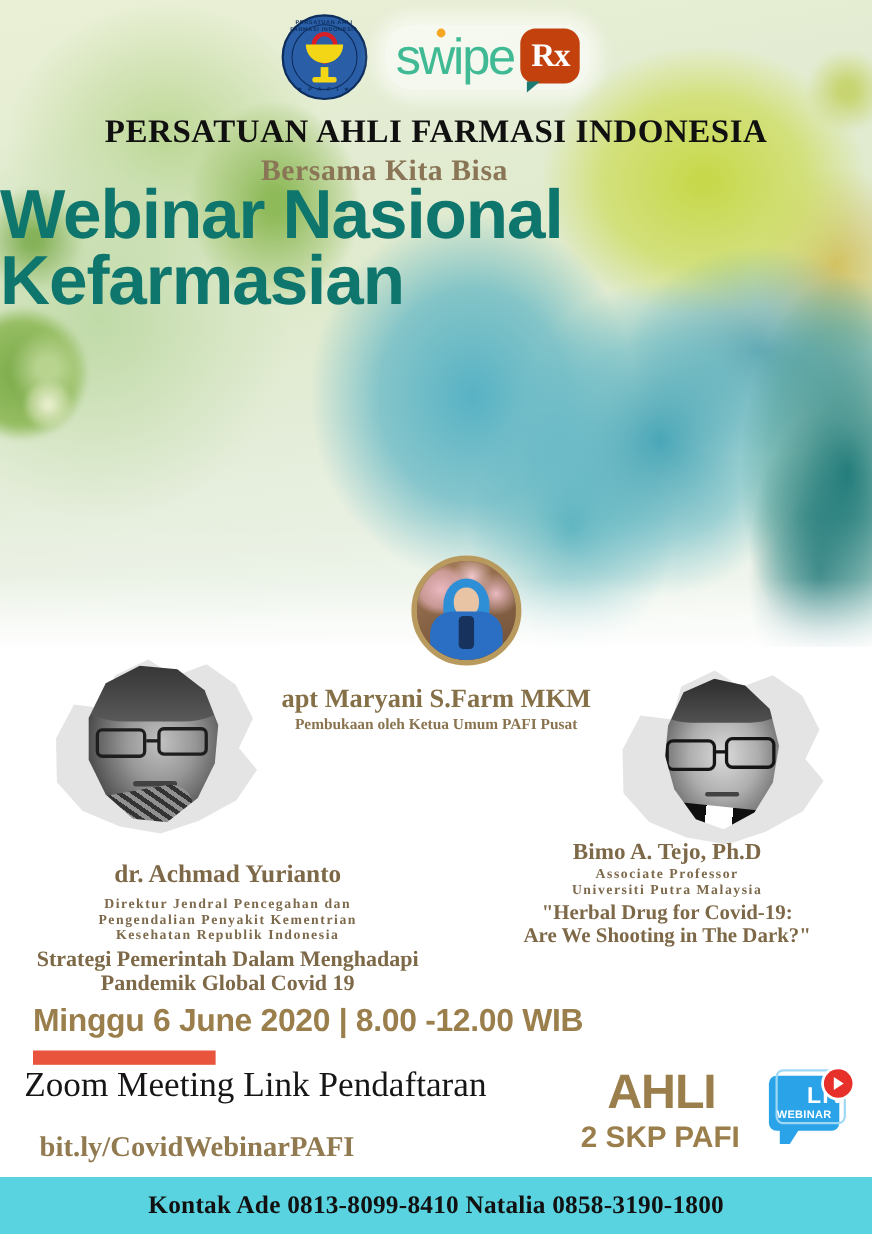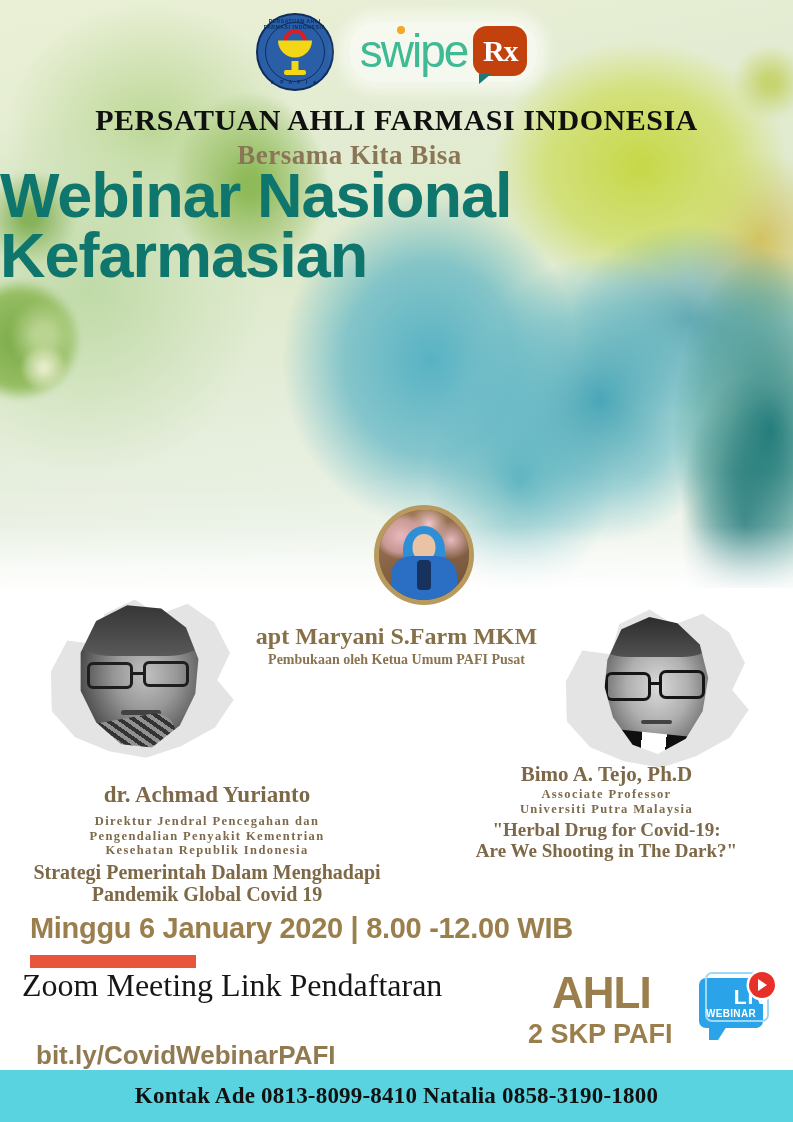--- a/index.html
+++ b/index.html
@@ -200,21 +200,21 @@
   
   .date-line{position:absolute;left:30px;top:912px;
              font-family:"Liberation Sans",sans-serif;font-weight:bold;font-size:29px;
              color:#9a7f4c;letter-spacing:-.3px;}
   .red-bar{position:absolute;left:30px;top:955px;width:166px;height:13px;background:#e8543c;}
 
   
   .zoom-line{position:absolute;left:22px;top:967px;
              font-family:"Liberation Serif",serif;font-size:32px;color:#161616;}
   .bitly{position:absolute;left:36px;top:1028px;
-         font-family:Liberation Sans, sans-serif;font-weight:bold;font-size:26px;color:#917a50;margin-top:12px;}
+         font-family:Liberation Serif, serif;font-weight:bold;font-size:26px;color:#917a50;}
 
   .free-word{position:absolute;left:552px;top:968px;
              font-family:"Liberation Sans",sans-serif;font-weight:bold;font-size:44px;
              color:#9a7f4c;letter-spacing:-1px;}
   .skp{position:absolute;left:528px;top:1019px;
        font-family:"Liberation Sans",sans-serif;font-weight:bold;font-size:27px;
        color:#9a7f4c;}
 
   .live-badge{position:absolute;left:697px;top:972px;width:78px;height:72px;}
   .lb-box{position:absolute;left:2px;top:6px;width:64px;height:50px;background:#2aa3e8;
@@ -342,21 +342,21 @@
     <div class="side-sub">
       <div>Associate Professor</div>
       <div>Universiti Putra Malaysia</div>
     </div>
     <div class="side-topic">
       <div>"Herbal Drug for Covid-19:</div>
       <div>Are We Shooting in The Dark?"</div>
     </div>
   </div>
 
-  <div class="date-line">Minggu  6 January  2020 | 8.00 -12.00 WIB</div>
+  <div class="date-line">Minggu  6 June  2020 | 8.00 -12.00 WIB</div>
   <div class="red-bar"></div>
 
   <div class="zoom-line">Zoom Meeting  Link  Pendaftaran</div>
   <div class="bitly">bit.ly/CovidWebinarPAFI</div>
 
   <div class="free-word">AHLI</div>
   <div class="skp">2 SKP PAFI</div>
 
   <div class="live-badge">
     <div class="lb-box"></div>

